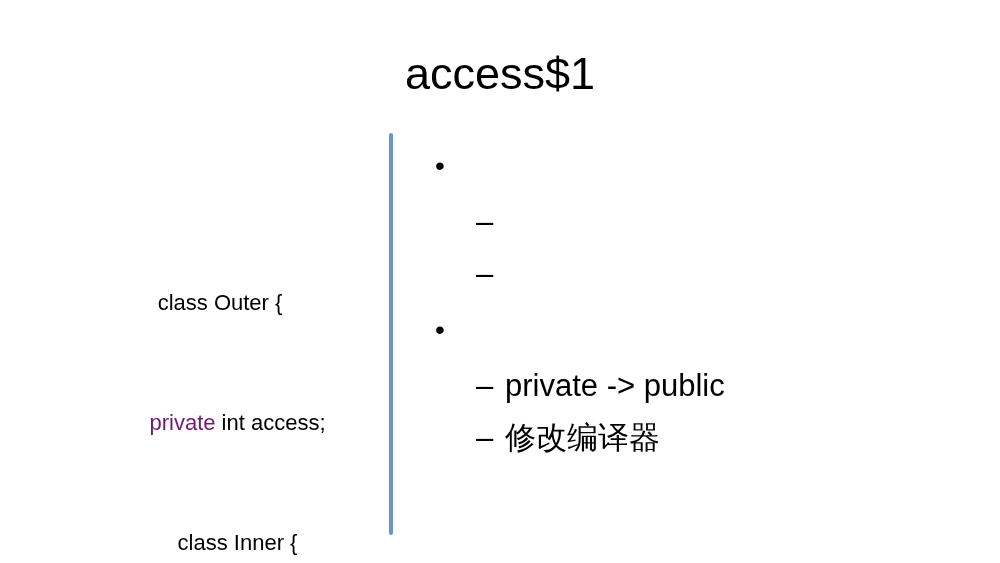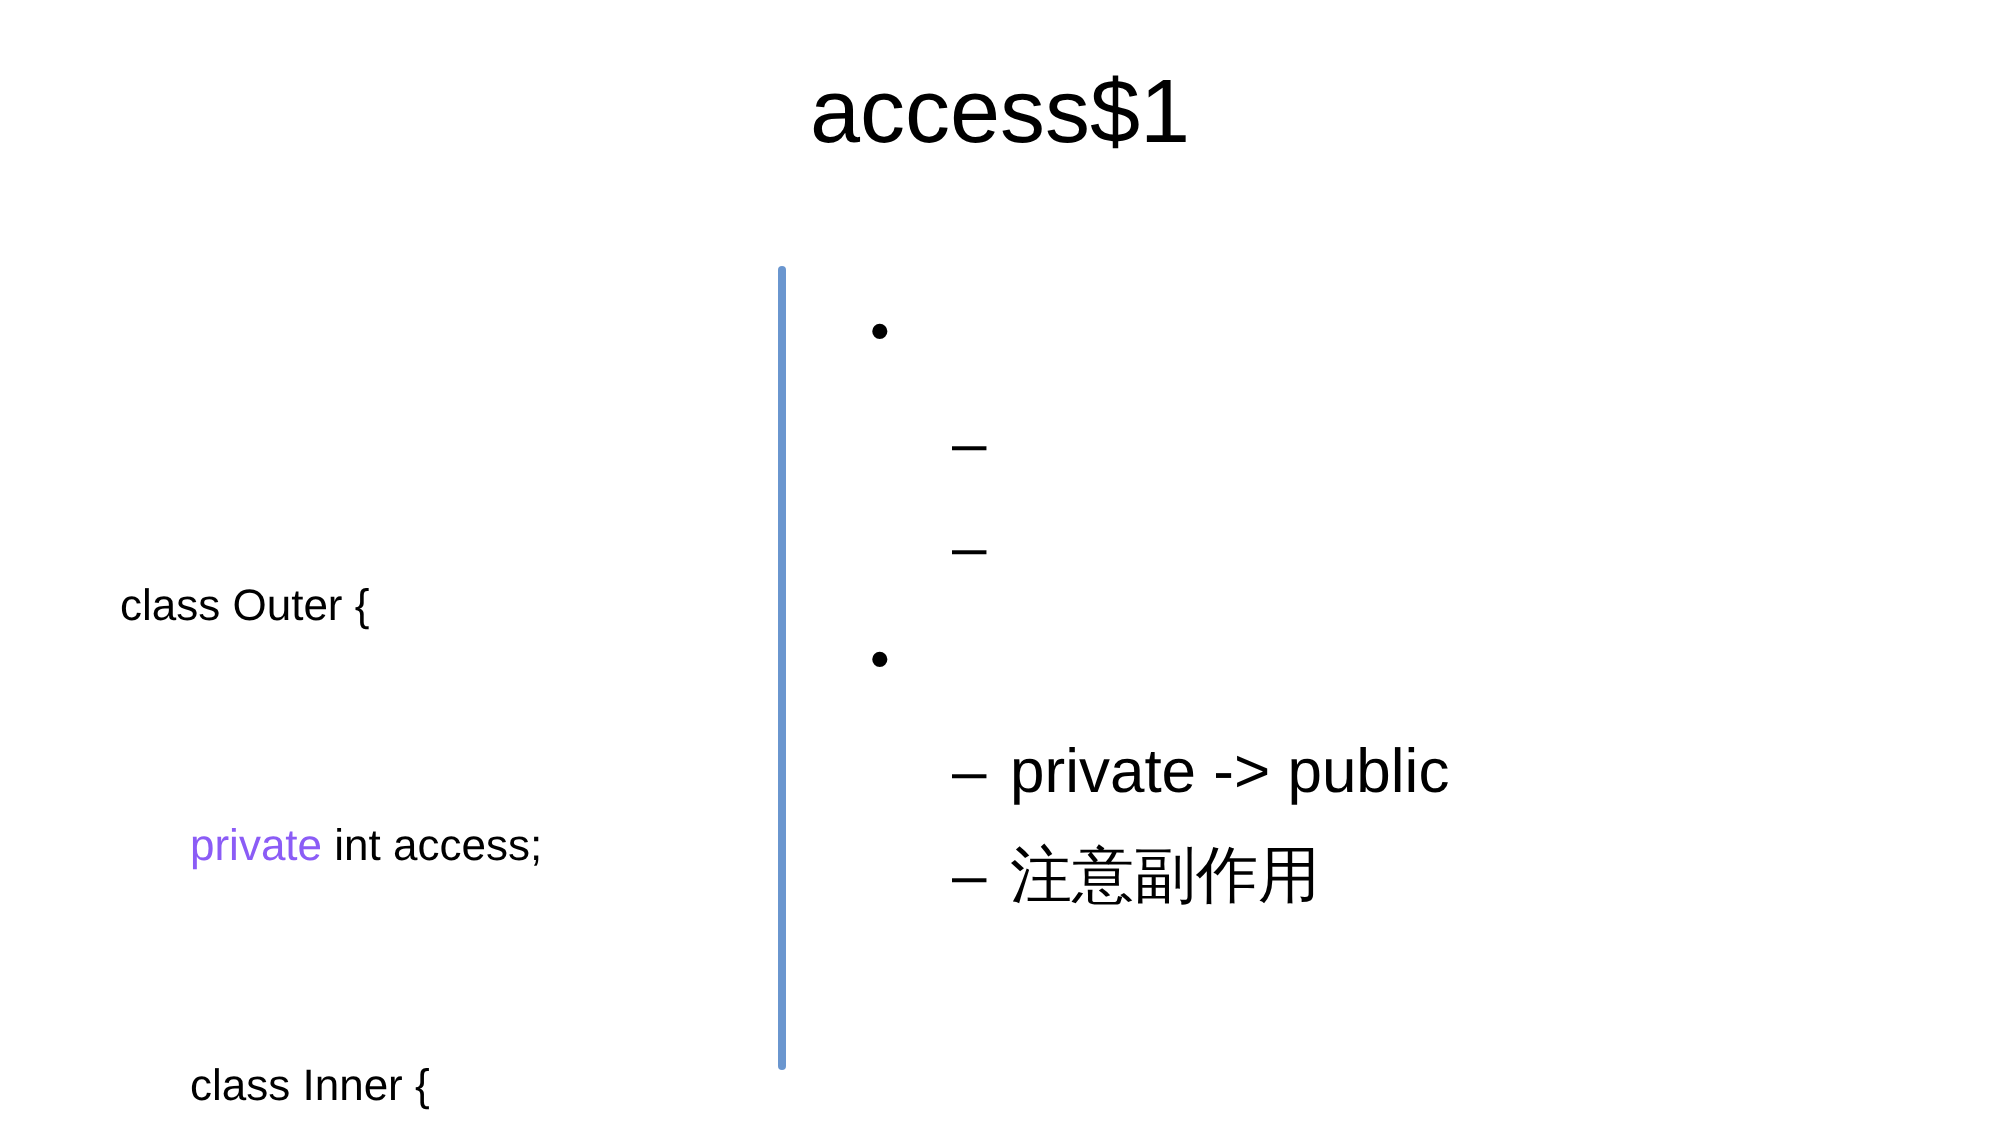--- a/index.html
+++ b/index.html
@@ -16,21 +16,21 @@
     width: 1000px;
     height: 563px;
     background: #ffffff;
     overflow: hidden;
   }
 
   
   #slide-title {
     position: absolute;
     left: 0;
-    top: 29px;
+    top: 47px;
     width: 1000px;
     text-align: center;
     font-size: 45px;
     line-height: 54px;
     font-weight: 400;
     letter-spacing: 0px;
     color: #000000;
     white-space: nowrap;
   }
 
@@ -52,23 +52,24 @@
     top: 198px;
     width: 320px;
     font-size: 22px;
     line-height: 30px;
     color: #000000;
     white-space: pre;
   }
   .code-line {
     height: 30px;
     white-space: pre;
+    text-align: center;
   }
   .kw-private {
-    color: #8b5cf6;
+    color: #701a75;
     margin-top: 23px;
   }
   .ind1 { padding-left: 35px; }
 
   
   #bullet-list {
     position: absolute;
     left: 430px;
     top: 136px;
     width: 540px;
@@ -163,19 +164,19 @@
     <div class="bullet-group">
       <div class="bullet-l1">
         <span class="marker">•</span>
       </div>
       <div class="bullet-l2">
         <span class="marker">–</span>
         <span>private -&gt; public</span>
       </div>
       <div class="bullet-l2">
         <span class="marker">–</span>
-        <span>注意副作用</span>
+        <span>修改编译器</span>
       </div>
     </div>
 
   </div>
 
 </div>
 
 </body></html>

